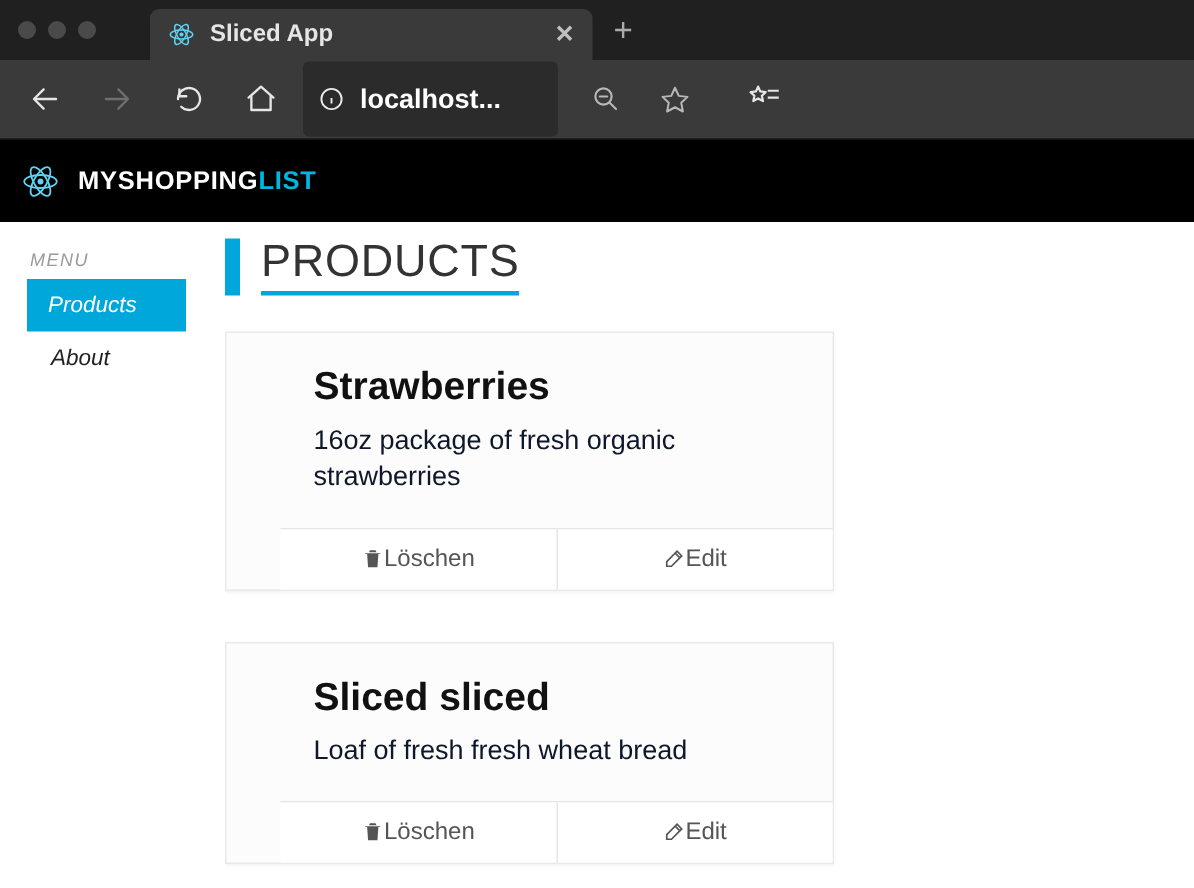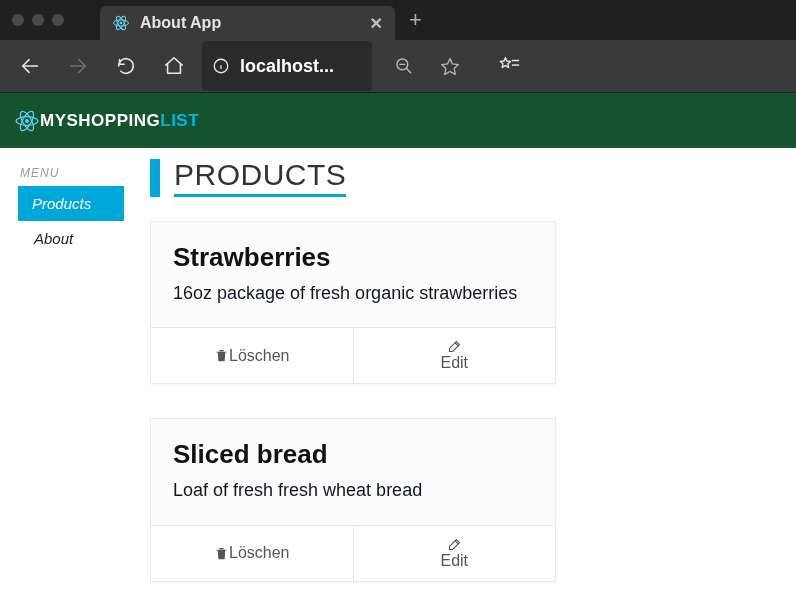--- a/index.html
+++ b/index.html
@@ -17,43 +17,43 @@
 
   .toolbar { display: flex; align-items: center; height: 52px; background: #3a3a3a; padding: 0 10px; gap: 8px; }
   .tbtn { width: 40px; height: 40px; display:flex; align-items:center; justify-content:center; color:#e6e6e6; }
   .tbtn.dim { color:#6f6f6f; }
   .urlwrap { display:flex; align-items:center; background:#2b2b2b; border-radius:4px; height:50px; padding:0 10px; gap:10px; width: 170px; color:#fff; }
   .urlwrap .info { color:#eaeaea; }
   .urlwrap .urltext { font-size:18px; font-weight:600; color:#fff; white-space:nowrap; overflow:hidden; text-overflow:ellipsis; flex:1; }
   .tright { display:flex; align-items:center; gap:6px; margin-left:4px; }
 
   
-  .appbar { display:flex; align-items:center; height:56px; background:#14532d; padding:0 14px; border-top:1px solid #222; }
+  .appbar { display:flex; align-items:center; height:56px; background:#000000; padding:0 14px; gap:12px; border-top:1px solid #222; }
   .brand { color:#fff; font-weight:800; font-size:17px; letter-spacing:0.5px; }
   .brand .accent { color:#00b7e3; }
 
   
   .page { display:flex; width:796px; height:calc(592px - 40px - 52px - 56px); background:#fff; }
   .sidebar { width:150px; padding:18px 0 0 20px;font-style:italic; }
   .menu-label { color:#9a9a9a; font-size:12px; letter-spacing:1px; margin-bottom:6px; }
   .menu-item { display:block; padding:9px 14px; font-size:15px; color:#222; cursor:pointer; }
   .menu-item.active { background:#00a7da; color:#fff; margin-left:-2px; width:106px; }
 
   .content { flex:1; padding:10px 30px 0 0; overflow:hidden; }
   .page-title-wrap { display:flex; align-items:center; gap:14px; margin-bottom:24px; }
   .title-bar { width:10px; height:38px; background:#00a7da; }
   .page-title { font-size:30px; font-weight:400; color:#333; letter-spacing:0.5px; border-bottom:3px solid #00a7da; padding-bottom:2px; }
 
-  .card { width:406px; background:#fcfcfc; border:1px solid #e9e9e9; box-shadow:0 1px 2px rgba(0,0,0,.05); margin-bottom:34px; }
+  .card { width:406px; background:#fcfcfc; border:1px solid #e9e9e9; box-shadow:0 1px 2px rgba(0,0,0,.05); margin-bottom:34px;padding-left:36px; }
   .card-body { padding:20px 22px 22px 22px; }
   .card-title { font-size:26px; font-weight:700; color:#111; margin-bottom:8px; }
   .card-desc { font-size:18px; color:#0f172a; line-height:1.35; }
   .card-actions { display:flex; border-top:1px solid #e5e5e5; }
   .card-actions button { flex:1; background:#fff; border:none; border-right:1px solid #e5e5e5; padding:11px 0; display:flex; align-items:center; justify-content:center; font-size:16px; color:#555; cursor:pointer; }
-  .card-actions button:last-child { border-right:none;flex-direction:column; }
+  .card-actions button:last-child { border-right:none; }
 
   svg { display:block; }
 </style>
 </head>
 <body>
 
 <div class="browser">
 
   <div class="tabbar">
     <div class="traffic">
@@ -66,21 +66,21 @@
       <span class="favicon">
         <svg width="18" height="18" viewBox="0 0 24 24">
             <g fill="none" stroke="#5fd3f3" stroke-width="1.3">
               <ellipse cx="12" cy="12" rx="10" ry="4"></ellipse>
               <ellipse cx="12" cy="12" rx="10" ry="4" transform="rotate(60 12 12)"></ellipse>
               <ellipse cx="12" cy="12" rx="10" ry="4" transform="rotate(120 12 12)"></ellipse>
             </g>
             <circle cx="12" cy="12" r="1.8" fill="#5fd3f3"></circle>
           </svg>
       </span>
-      <span>About App</span>
+      <span>Sliced App</span>
       <span class="closex">✕</span>
     </div>
     <span class="newtab">+</span>
   </div>
 
   <div class="toolbar">
     <div class="tbtn">
       <svg width="22" height="22" viewBox="0 0 24 24" fill="none" stroke="#e6e6e6" stroke-width="1.7" stroke-linecap="round" stroke-linejoin="round">
           <line x1="20" y1="12" x2="5" y2="12"></line>
           <polyline points="11 5 4 12 11 19"></polyline>
@@ -190,21 +190,21 @@
                 <path d="M13 6l5 5"></path>
               </svg>
           </span>
           <span>Edit</span>
         </button>
       </div>
     </div>
 
     <div class="card">
       <div class="card-body">
-        <div class="card-title">Sliced bread</div>
+        <div class="card-title">Sliced sliced</div>
         <div class="card-desc">Loaf of fresh fresh wheat bread</div>
       </div>
       <div class="card-actions">
         <button>
           <span>
             <svg width="15" height="15" viewBox="0 0 24 24" fill="#555">
                 <path d="M6 7h12l-1 14H7L6 7zm3-4h6l1 2H8l1-2zM4 6h16v1H4z"></path>
               </svg>
           </span>
           <span>Löschen</span>

